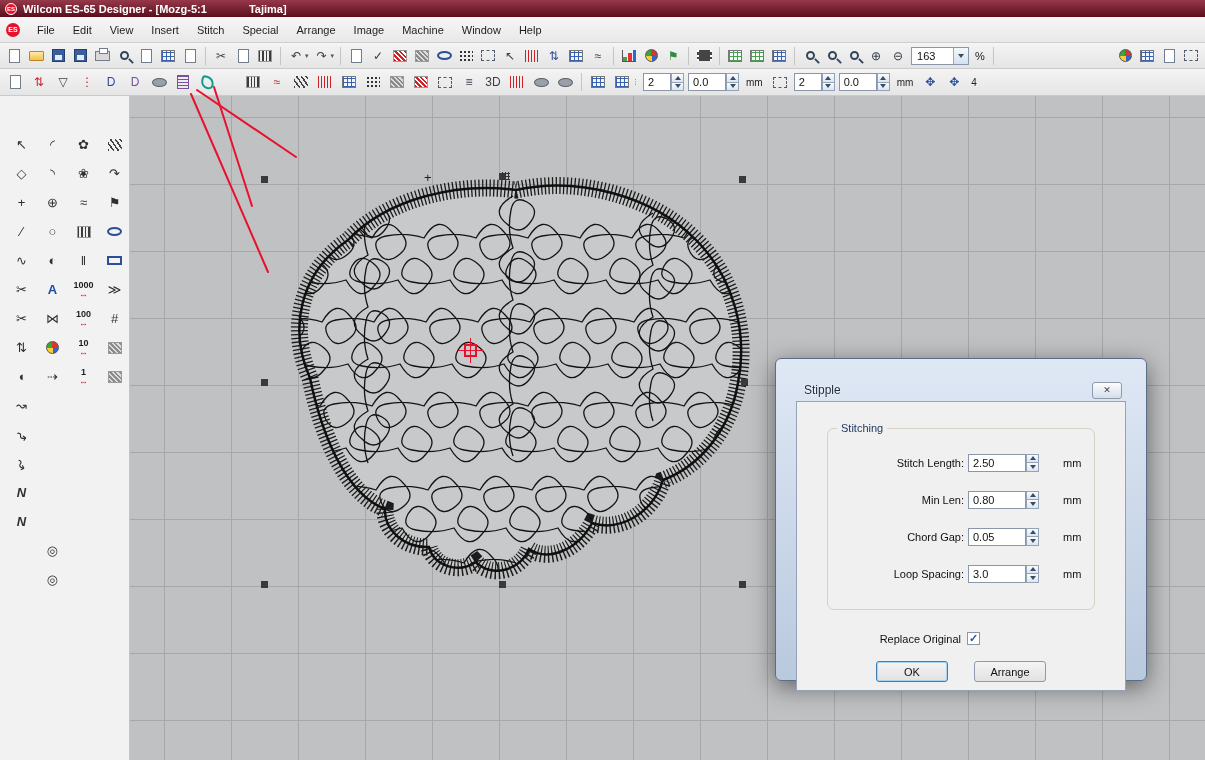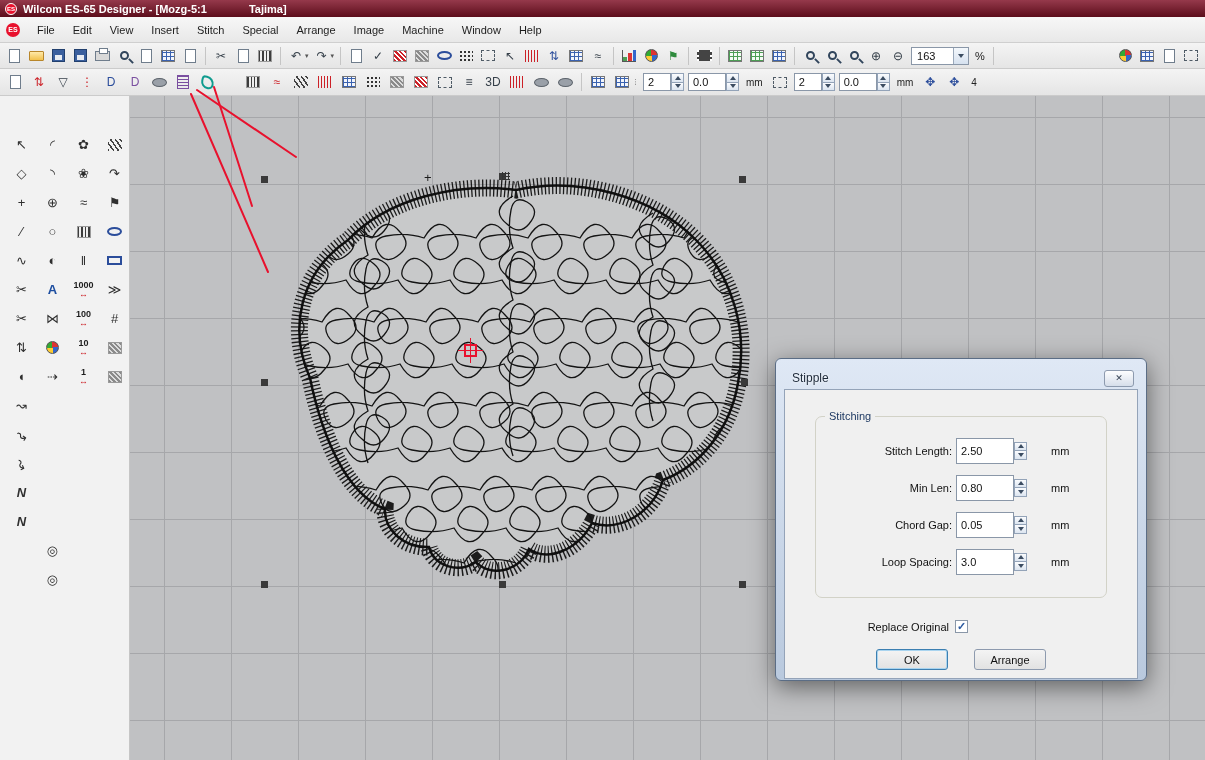--- a/index.html
+++ b/index.html
@@ -109,34 +109,34 @@
   .mini-grid { position:absolute; left:372px; top:76px; width:8px; height:8px;
     background-image:repeating-linear-gradient(0deg,#333 0 1px,transparent 1px 3px),
                      repeating-linear-gradient(90deg,#333 0 1px,transparent 1px 3px); }
 
   
   .annot { position:absolute; left:0; top:0; z-index:30; pointer-events:none; }
 
   
   .dialog { position:absolute; left:775px; top:358px; width:372px; height:323px; z-index:40;
     background:linear-gradient(#dfe8f5,#b9c9de); border:1px solid #5b6d85; border-radius:6px;
-    padding:8px; box-shadow:0 6px 24px rgba(0,0,0,.5); }
+    padding:20px; box-shadow:0 6px 24px rgba(0,0,0,.5); }
   .dlg-titlebar { height:22px; display:flex; align-items:center; padding:0 4px 0 8px; }
   .dlg-title { font-size:12px; color:#1e2a3a; text-shadow:0 0 3px #fff; }
   .dlg-close { margin-left:auto; width:30px; height:17px; border:1px solid #8d9aae; border-radius:3px;
     background:linear-gradient(#fdfdfe,#d6deea); display:flex; align-items:center; justify-content:center;
     font-size:9px; color:#3a4657; }
   .dlg-body { position:relative; background:#f0f0f0; border:1px solid #94a3b8; height:290px; }
   .groupbox { position:relative; margin:26px 30px 0 30px; height:182px; border:1px solid #d2d2c7;
     border-radius:7px; padding:24px 10px 0 8px; }
   .groupbox-label { position:absolute; top:-7px; left:9px; background:#f0f0f0; padding:0 4px;
     font-size:11px; color:#1f3a63; }
   .frow { display:flex; align-items:center; height:19px; margin-bottom:18px; }
   .flabel { flex:0 0 128px; text-align:right; font-size:11px; color:#111; margin-right:4px; }
-  .finput { width:58px; height:26px; background:#fff; border:1px solid #8a97a8; font-size:11px;
+  .finput { width:58px; height:18px; background:#fff; border:1px solid #8a97a8; font-size:11px;
     padding:0 0 0 4px; color:#111; font-family:"Liberation Sans",sans-serif; }
   .funit { font-size:11px; color:#111; margin-left:24px; }
   .replace-row { display:flex; align-items:center; margin:22px 0 0 36px; }
   .rlabel { flex:0 0 128px; text-align:right; font-size:11px; color:#111; margin-right:6px; }
   .checkbox { width:13px; height:13px; background:#fff; border:1px solid #8a97a8; display:flex;
     align-items:center; justify-content:center; font-size:11px; color:#2c5aa0; font-weight:bold; }
   .btn-row { display:flex; justify-content:center; gap:26px; margin-top:16px; }
   .btn { width:72px; height:21px; font-size:11px; color:#111; display:flex; align-items:center;
     justify-content:center; background:linear-gradient(#f4f4f4,#e2e2e2); border:1px solid #8d9aae;
     border-radius:3px; }

